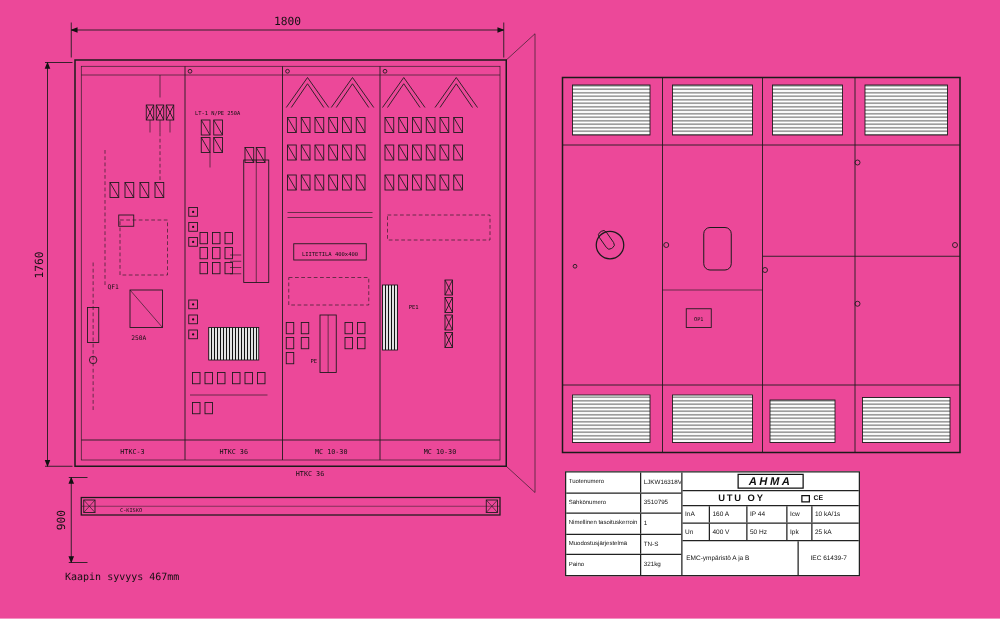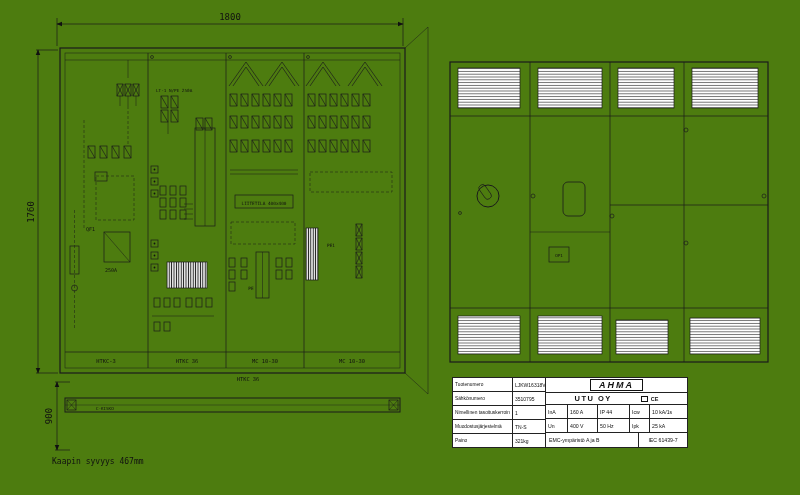--- a/index.html
+++ b/index.html
@@ -1,22 +1,22 @@
 <!DOCTYPE html>
 <html><head>
 <meta charset="utf-8">
 <style>
   html,body{margin:0;padding:0;background:#ffffff;}
-  .canvas{position:relative;width:800px;height:495px;background:#4d7c0f;overflow:hidden;
+  .canvas{position:relative;width:800px;height:495px;background:#ec4899;overflow:hidden;
           font-family:"Liberation Sans",sans-serif;}
   svg{position:absolute;left:0;top:0;}
   .dt{font-family:"DejaVu Sans Mono",monospace;fill:#111;stroke:none;}
 
   
-  .nameplate{position:absolute;left:452px;top:377px;width:236px;height:71px;
+  .nameplate{position:absolute;left:452px;top:377px;width:236px;height:84px;
              border:1px solid #222;display:flex;box-sizing:border-box;background:#fff;
              color:#111;}
   .np-table{width:93px;border-right:1px solid #222;display:flex;flex-direction:column;box-sizing:border-box;}
   .np-row{flex:1;display:flex;border-bottom:1px solid #222;box-sizing:border-box;}
   .np-row:last-child{border-bottom:none;}
   .np-label{width:60px;border-right:1px solid #222;font-size:4.8px;display:flex;align-items:center;
             padding:0 2px;white-space:nowrap;overflow:hidden;box-sizing:border-box;}
   .np-value{flex:1;font-size:5px;display:flex;align-items:center;padding:0 2px;
             white-space:nowrap;overflow:hidden;box-sizing:border-box;}
   .np-right{flex:1;display:flex;flex-direction:column;box-sizing:border-box;}

